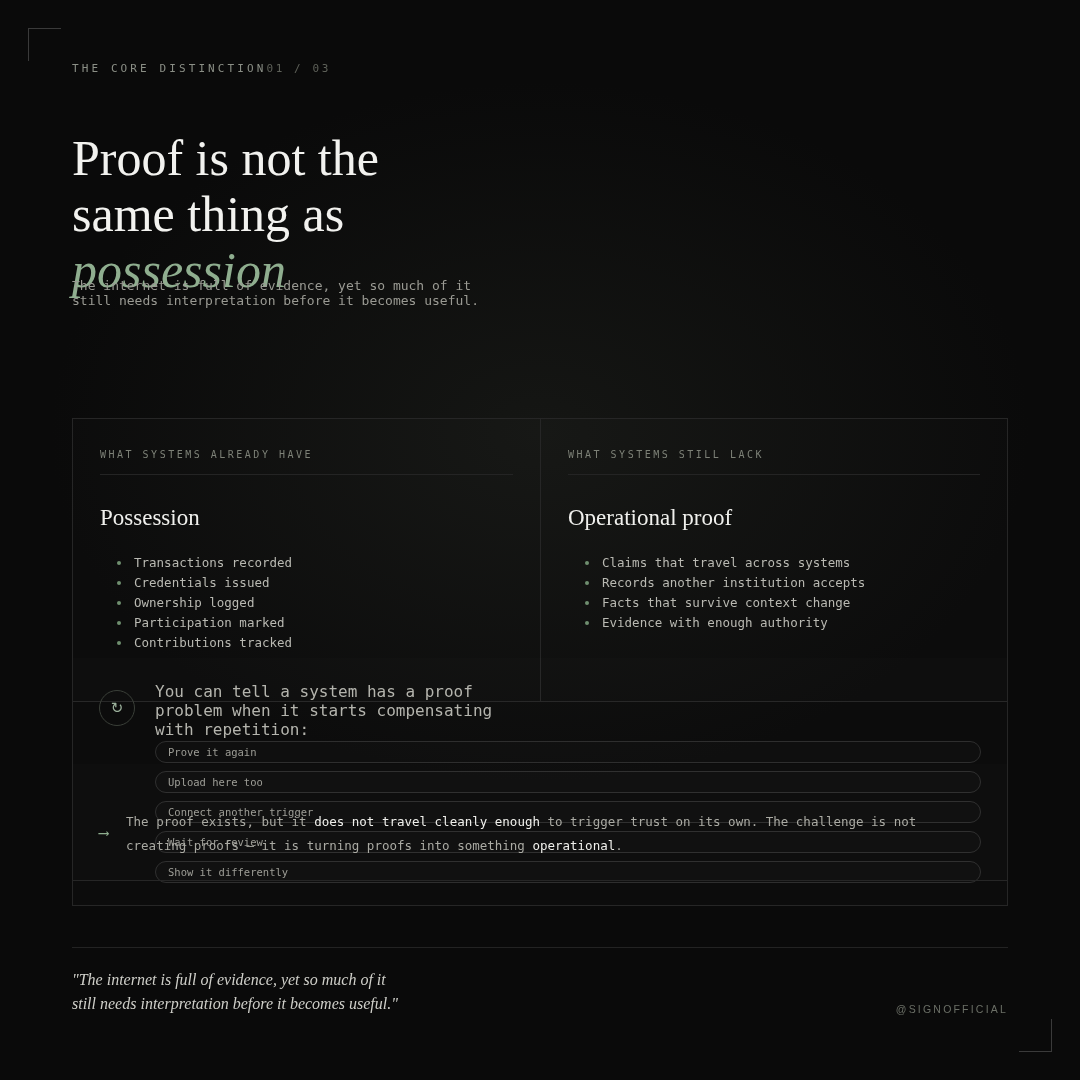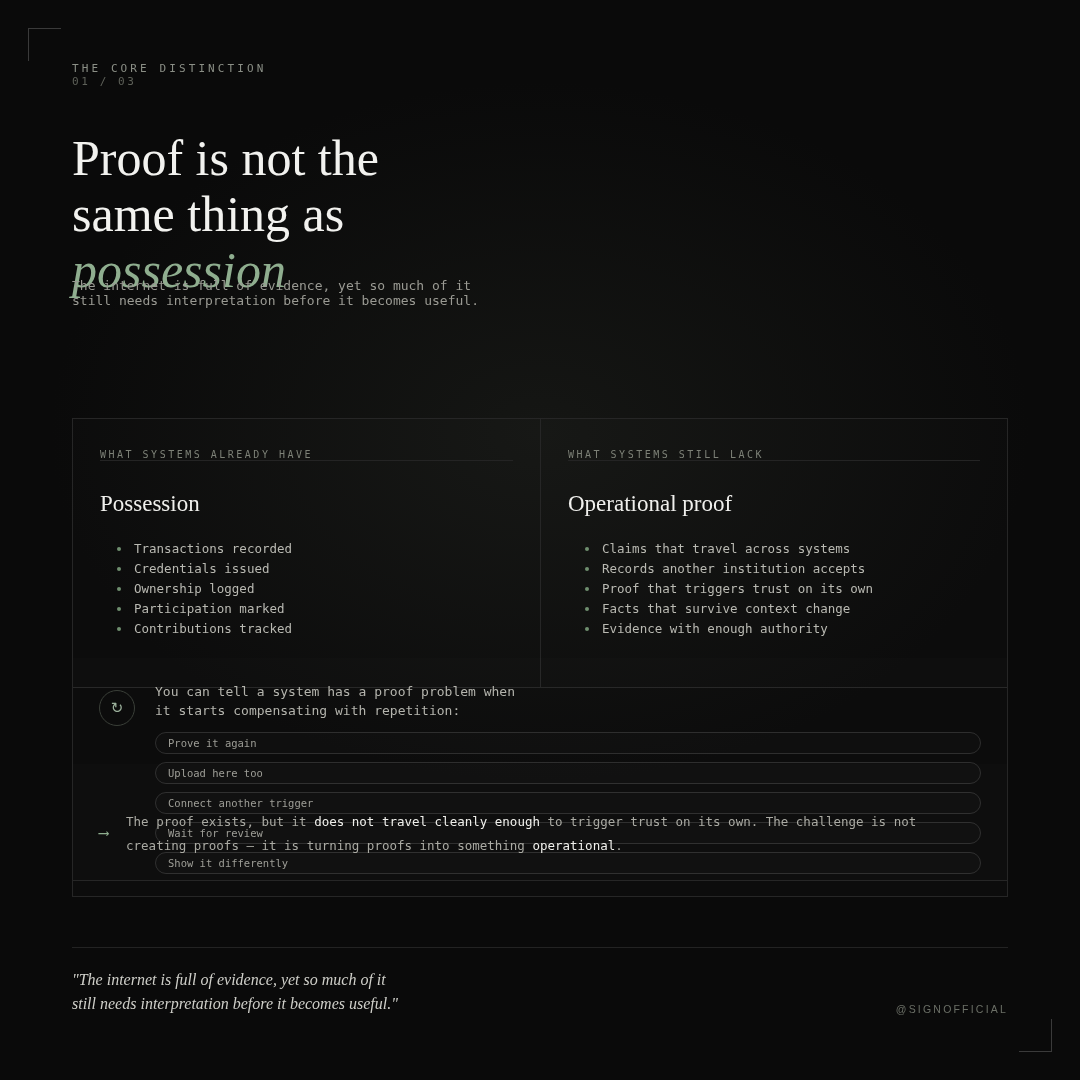--- a/index.html
+++ b/index.html
@@ -56,21 +56,20 @@
 
   
   .header-row {
     position: absolute;
     top: 62px;
     left: 0;
     width: 936px;
     display: flex;
     justify-content: flex-start;
     align-items: baseline;
-    flex-direction: column;
   }
   .eyebrow {
     font-family: "DejaVu Sans Mono", monospace;
     font-size: 11px;
     letter-spacing: 3.1px;
     color: #8b8f86;
     text-transform: uppercase;
   }
   .counter {
     font-family: "DejaVu Sans Mono", monospace;
@@ -126,20 +125,21 @@
     min-height: 238px;
   }
   .card.left { border-right: none; }
 
   .card-label {
     font-family: "DejaVu Sans Mono", monospace;
     font-size: 10px;
     letter-spacing: 2.5px;
     color: #7d8177;
     text-transform: uppercase;
+    padding-bottom: 14px;
     border-bottom: 1px solid #242424;
     margin-bottom: 30px;
   }
   .card-title {
     font-family: "Liberation Serif", serif;
     font-size: 23px;
     color: #f0f0ed;
     margin-bottom: 22px;
     font-weight: 400;
   }
@@ -188,25 +188,25 @@
     display: flex;
     align-items: center;
     justify-content: center;
     font-size: 15px;
     flex: 0 0 auto;
     margin-top: 10px;
   }
   .band-body { flex: 1 1 auto; padding-top: 2px; }
   .band-text {
     font-family: "DejaVu Sans Mono", monospace;
-    font-size: 13px;
+    font-size: 16px;
     line-height: 19px;
     color: #b4b4ad;
     width: 380px;
-    margin-bottom: 12px;
+    margin-bottom: 2px;
   }
   .chips { display: flex; gap: 8px; flex-wrap: wrap; flex-direction: column; }
   .chip {
     font-family: "DejaVu Sans Mono", monospace;
     font-size: 10.5px;
     color: #9d9d96;
     border: 1px solid #2e2e2e;
     border-radius: 11px;
     padding: 4px 12px;
     background: rgba(255,255,255,0.015);
@@ -311,21 +311,20 @@
           <li><span class="dot"></span><span>Contributions tracked</span></li>
         </ul>
       </div>
 
       <div class="card right">
         <div class="card-label">WHAT SYSTEMS STILL LACK</div>
         <div class="card-title">Operational proof</div>
         <ul class="bullets">
           <li><span class="dot"></span><span>Claims that travel across systems</span></li>
           <li><span class="dot"></span><span>Records another institution accepts</span></li>
-          <li><span class="dot"></span><span>Proof that triggers trust on its own</span></li>
           <li><span class="dot"></span><span>Facts that survive context change</span></li>
           <li><span class="dot"></span><span>Evidence with enough authority</span></li>
         </ul>
       </div>
 
     </div>
 
     <div class="band">
       <div class="band-icon">↻</div>
       <div class="band-body">

